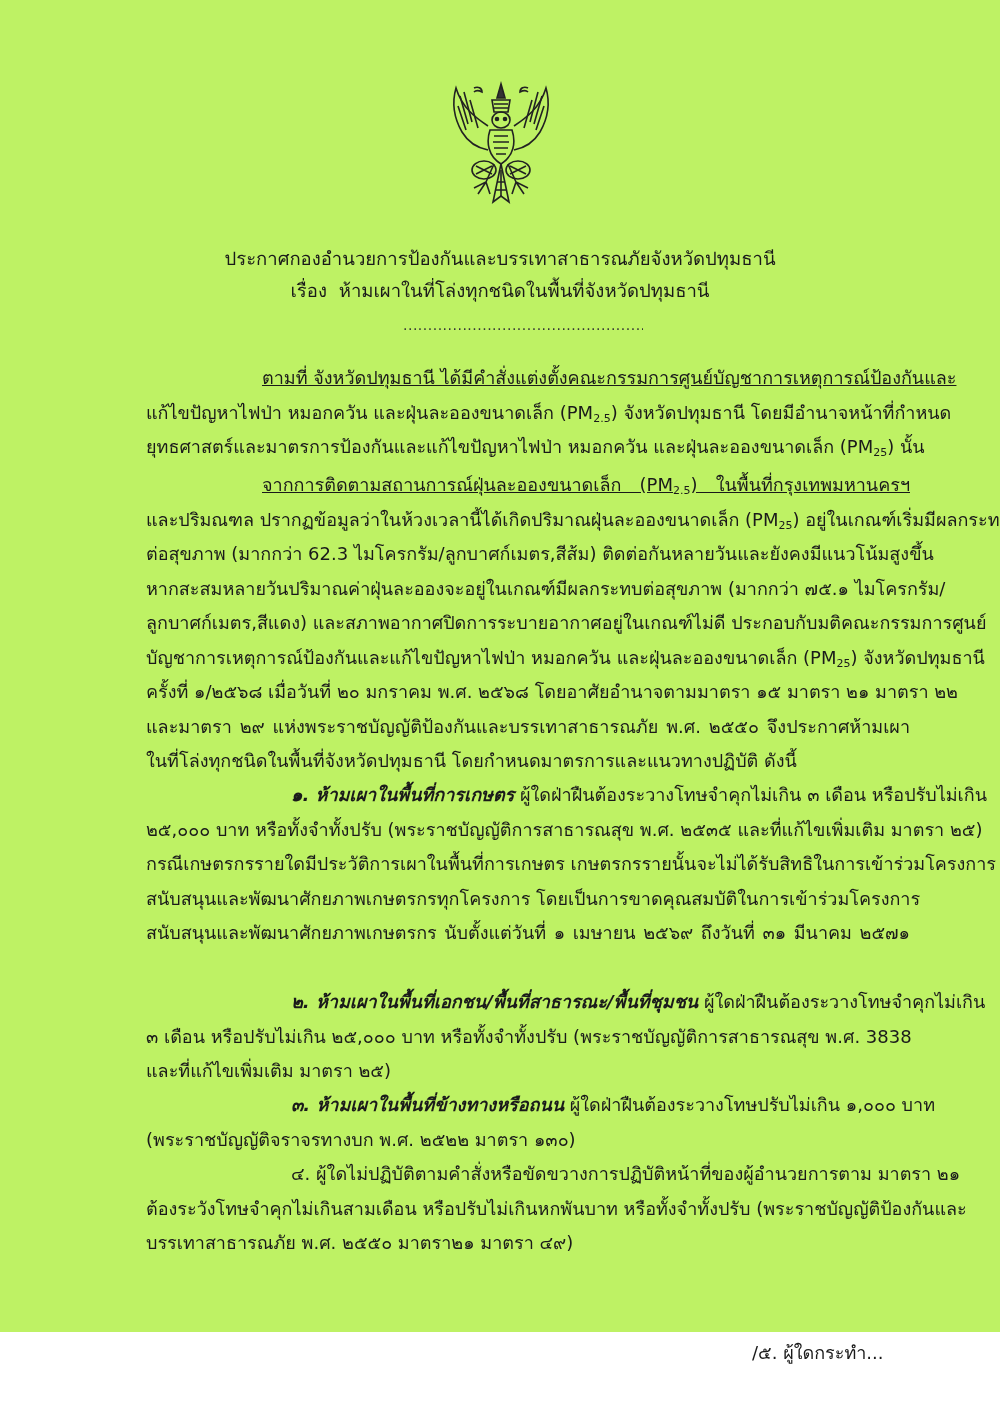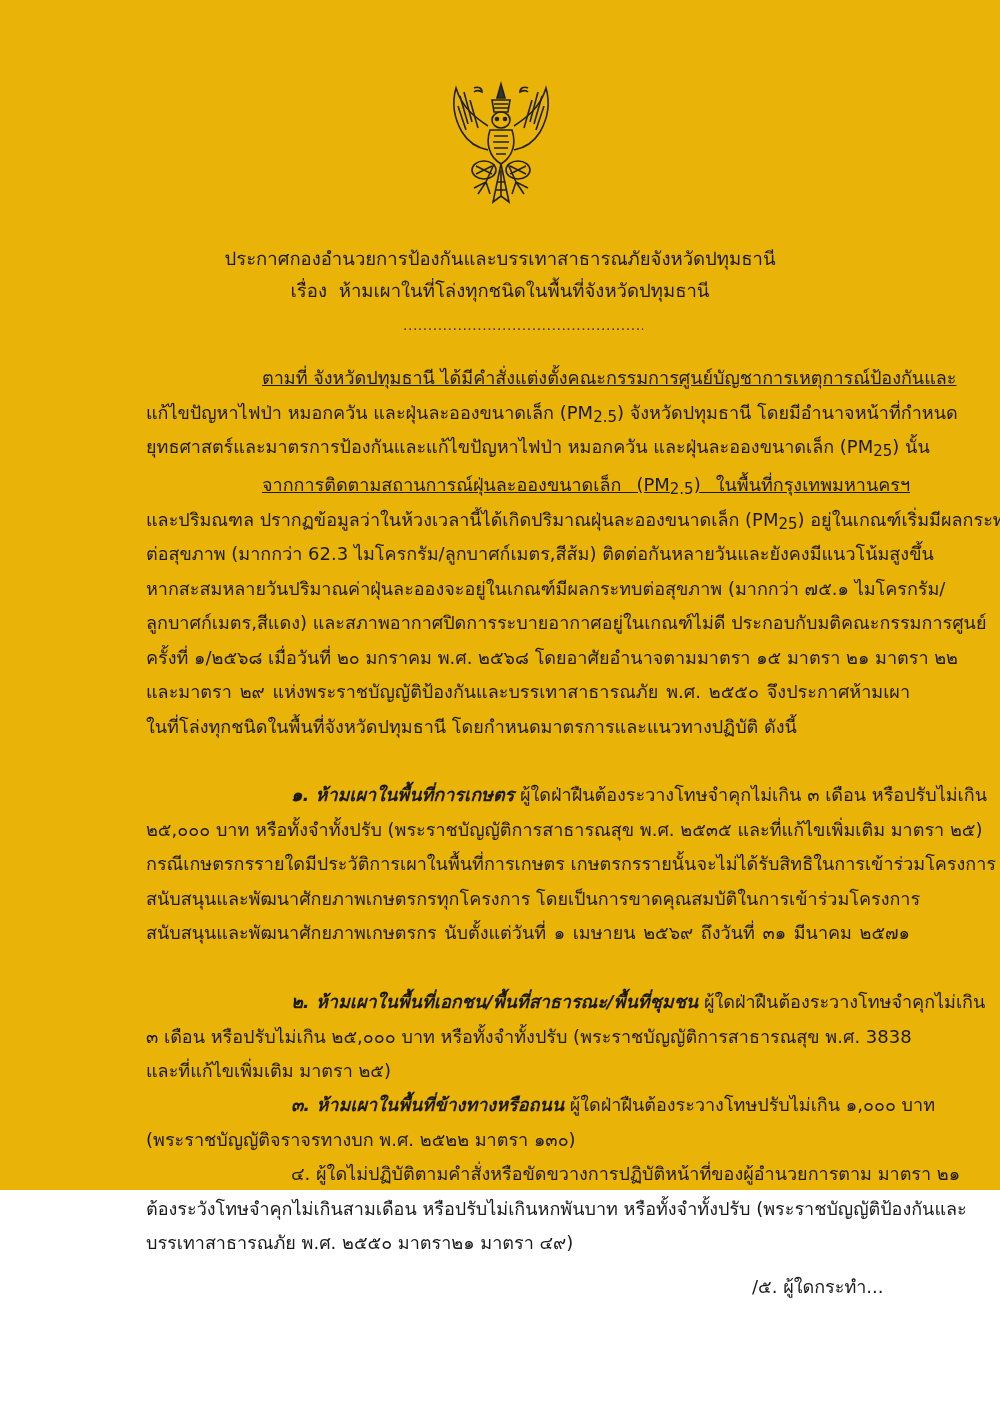--- a/index.html
+++ b/index.html
@@ -1,31 +1,31 @@
 <!DOCTYPE html>
 <html><head>
 <meta charset="utf-8">
 <style>
   html, body { margin: 0; padding: 0; background: #ffffff; }
   body { width: 1000px; height: 1414px; position: relative; overflow: hidden;
          font-family: "DejaVu Sans", "Liberation Sans", sans-serif; color: #1a1a1a; }
-  .page { position: absolute; left: 0; top: 0; width: 1000px; height: 1190px; background: #eab308; }
+  .page { position: absolute; left: 0; top: 0; width: 1000px; height: 1332px; background: #bef264; }
   .garuda { position: absolute; left: 448px; top: 78px; width: 106px; height: 132px; }
   .title-block { position: absolute; left: 0; top: 243px; width: 1000px; text-align: center; }
   .title-line { font-size: 18.5px; line-height: 32px; white-space: nowrap; }
   .dots { position: absolute; left: 403px; top: 318px; width: 240px; font-size: 14px; letter-spacing: 0.5px;
           line-height: 14px; white-space: nowrap; overflow: hidden; color: #333; }
   .body-text { position: absolute; left: 146px; width: 764px; font-size: 18px; line-height: 34.5px; }
   .line { white-space: nowrap; height: 34.5px; text-align: justify; text-align-last: justify; }
   .line.last { text-align-last: left; }
   .indent { padding-left: 116px; text-decoration: underline; }
   .indent2 { padding-left: 145px; }
   .bold { font-weight: bold; font-style: italic; }
-  sub { font-size: 15px; vertical-align: -3px; line-height: 0; }
-  .footer { position: absolute; left: 752px; top: 1272px; font-size: 18px; white-space: nowrap; }
+  sub { font-size: 11px; vertical-align: -3px; line-height: 0; }
+  .footer { position: absolute; left: 752px; top: 1338px; font-size: 18px; white-space: nowrap; }
 </style>
 </head>
 <body>
 
 <div class="page">
 
   <svg class="garuda" viewBox="0 0 106 132">
     <g fill="none" stroke="#222" stroke-width="1.6">
 
       <path d="M53 6 L49 20 L57 20 Z" fill="#333"></path>
@@ -73,20 +73,21 @@
     <div class="line"><span>แก้ไขปัญหาไฟป่า หมอกควัน และฝุ่นละอองขนาดเล็ก (PM</span><sub>2.5</sub><span>) จังหวัดปทุมธานี โดยมีอำนาจหน้าที่กำหนด</span></div>
     <div class="line last"><span>ยุทธศาสตร์และมาตรการป้องกันและแก้ไขปัญหาไฟป่า หมอกควัน และฝุ่นละอองขนาดเล็ก (PM</span><sub>25</sub><span>) นั้น</span></div>
   </div>
 
   <div class="body-text" style="top:468px;">
     <div class="line indent"><span>จากการติดตามสถานการณ์ฝุ่นละอองขนาดเล็ก (PM</span><sub>2.5</sub><span>) ในพื้นที่กรุงเทพมหานครฯ</span></div>
     <div class="line"><span>และปริมณฑล ปรากฏข้อมูลว่าในห้วงเวลานี้ได้เกิดปริมาณฝุ่นละอองขนาดเล็ก (PM</span><sub>25</sub><span>) อยู่ในเกณฑ์เริ่มมีผลกระทบ</span></div>
     <div class="line">ต่อสุขภาพ (มากกว่า 62.3 ไมโครกรัม/ลูกบาศก์เมตร,สีส้ม) ติดต่อกันหลายวันและยังคงมีแนวโน้มสูงขึ้น</div>
     <div class="line">หากสะสมหลายวันปริมาณค่าฝุ่นละอองจะอยู่ในเกณฑ์มีผลกระทบต่อสุขภาพ (มากกว่า ๗๕.๑ ไมโครกรัม/</div>
     <div class="line">ลูกบาศก์เมตร,สีแดง) และสภาพอากาศปิดการระบายอากาศอยู่ในเกณฑ์ไม่ดี ประกอบกับมติคณะกรรมการศูนย์</div>
+    <div class="line"><span>บัญชาการเหตุการณ์ป้องกันและแก้ไขปัญหาไฟป่า หมอกควัน และฝุ่นละอองขนาดเล็ก (PM</span><sub>25</sub><span>) จังหวัดปทุมธานี</span></div>
     <div class="line">ครั้งที่ ๑/๒๕๖๘ เมื่อวันที่ ๒๐ มกราคม พ.ศ. ๒๕๖๘ โดยอาศัยอำนาจตามมาตรา ๑๕ มาตรา ๒๑ มาตรา ๒๒</div>
     <div class="line">และมาตรา ๒๙ แห่งพระราชบัญญัติป้องกันและบรรเทาสาธารณภัย พ.ศ. ๒๕๕๐ จึงประกาศห้ามเผา</div>
     <div class="line last">ในที่โล่งทุกชนิดในพื้นที่จังหวัดปทุมธานี โดยกำหนดมาตรการและแนวทางปฏิบัติ ดังนี้</div>
   </div>
 
   <div class="body-text" style="top:778px;">
     <div class="line indent2"><span class="bold">๑. ห้ามเผาในพื้นที่การเกษตร</span><span> ผู้ใดฝ่าฝืนต้องระวางโทษจำคุกไม่เกิน ๓ เดือน หรือปรับไม่เกิน</span></div>
     <div class="line">๒๕,๐๐๐ บาท หรือทั้งจำทั้งปรับ (พระราชบัญญัติการสาธารณสุข พ.ศ. ๒๕๓๕ และที่แก้ไขเพิ่มเติม มาตรา ๒๕)</div>
     <div class="line">กรณีเกษตรกรรายใดมีประวัติการเผาในพื้นที่การเกษตร เกษตรกรรายนั้นจะไม่ได้รับสิทธิในการเข้าร่วมโครงการ</div>
     <div class="line">สนับสนุนและพัฒนาศักยภาพเกษตรกรทุกโครงการ โดยเป็นการขาดคุณสมบัติในการเข้าร่วมโครงการ</div>

